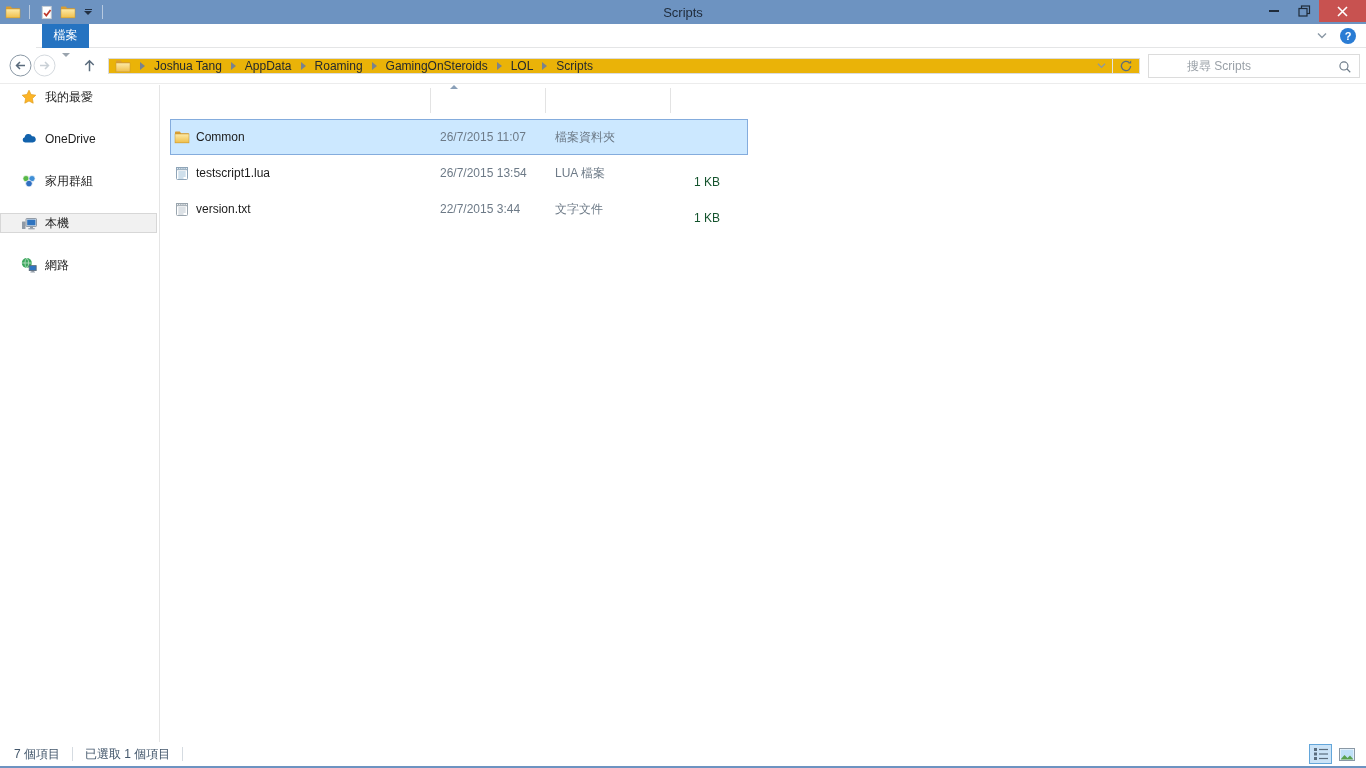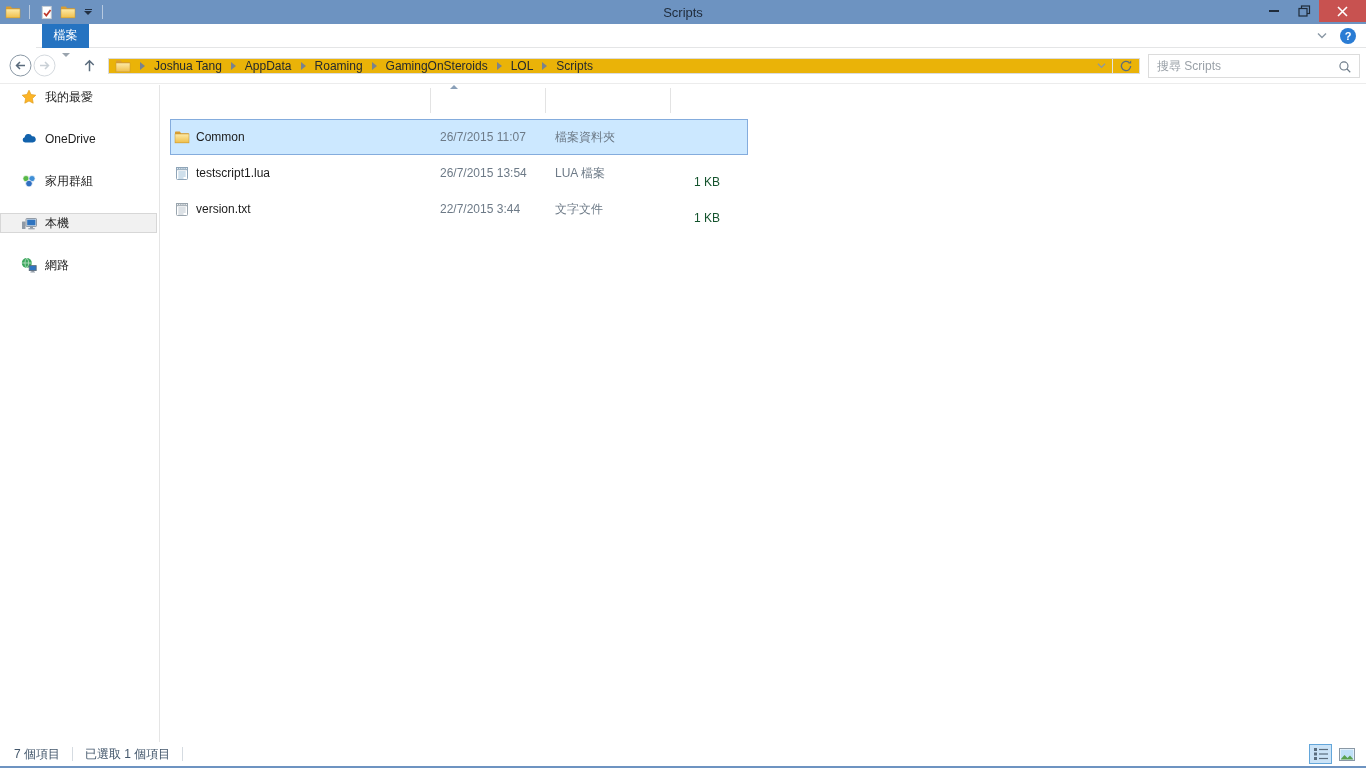--- a/index.html
+++ b/index.html
@@ -42,21 +42,21 @@
   .upbtn { width:26px; height:24px; display:flex; align-items:center; justify-content:center; }
   .address-box { flex:1; height:16px; border:1px solid #dcdcdc; margin-left:6px; display:flex;
                  align-items:center; padding-left:6px; background:#eab308; }
   .crumb-sep { width:0; height:0; border-top:4px solid transparent; border-bottom:4px solid transparent;
                border-left:5px solid #7a838d; margin:0 9px; }
   .crumb { font-size:12px; color:#24292e; display:flex; align-items:center; white-space:nowrap; }
   .addr-right { margin-left:auto; display:flex; align-items:center; height:100%; }
   .addr-btn { width:22px; height:100%; display:flex; align-items:center; justify-content:center; }
   .addr-div { width:1px; height:100%; background:#e3e3e3; }
   .search-box { width:212px; height:24px; border:1px solid #dcdcdc; margin-left:8px; display:flex;
-                align-items:center; position:relative; background:#fff; }
+                align-items:center; position:relative; background:#fff;justify-content:flex-end; }
   .search-box input { border:none; outline:none; width:180px; padding-left:8px; font-size:12px;
                       font-family:inherit; color:#333; background:transparent; }
   .search-box input::placeholder { color:#9aa1a8; opacity:1; }
   .search-glass { position:absolute; right:7px; top:5px; }
 
   
   .main { position:absolute; top:85px; left:0; right:0; bottom:26px; display:flex; background:#fff; }
   .sidebar { width:160px; border-right:1px solid #e5e5e5; padding-top:2px; flex:none; }
   .side-item { display:flex; align-items:center; gap:8px; height:20px; margin:0 2px 22px 0;
                padding-left:20px; font-size:12px; color:#1e1e1e; border:1px solid transparent; }

